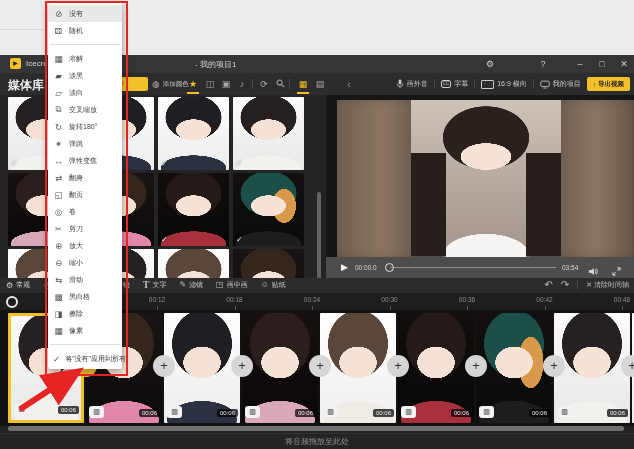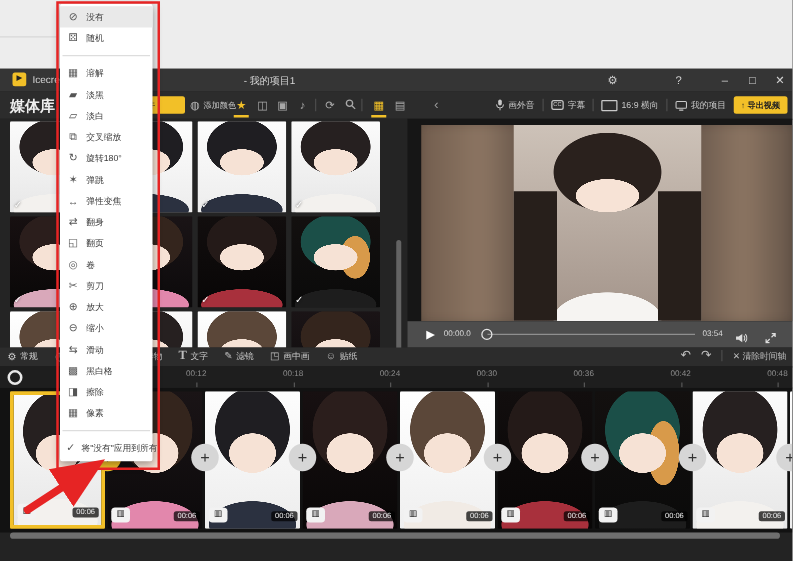--- a/index.html
+++ b/index.html
@@ -341,20 +341,21 @@
         <div class="plus-btn" style="left: 153px;">+</div>
         <div class="plus-btn" style="left: 231px;">+</div>
         <div class="plus-btn" style="left: 309px;">+</div>
         <div class="plus-btn" style="left: 387px;">+</div>
         <div class="plus-btn" style="left: 465px;">+</div>
         <div class="plus-btn" style="left: 543px;">+</div>
         <div class="plus-btn" style="left: 621px;">+</div>
       </div>
     <div id="h-scroll"></div>
 
+    <div id="audio-bar">将音频拖放至此处</div>
   </div>
 
   <div id="menu">
       <div class="menu-item selected">
         <div class="mi-icon" style="display: inline-block;">⊘</div>
         <div class="mi-label" style="display: inline-block;">没有</div>
       </div>
       <div class="menu-item">
         <div class="mi-icon" style="display: inline-block;">⚄</div>
         <div class="mi-label" style="display: inline-block;">随机</div>

